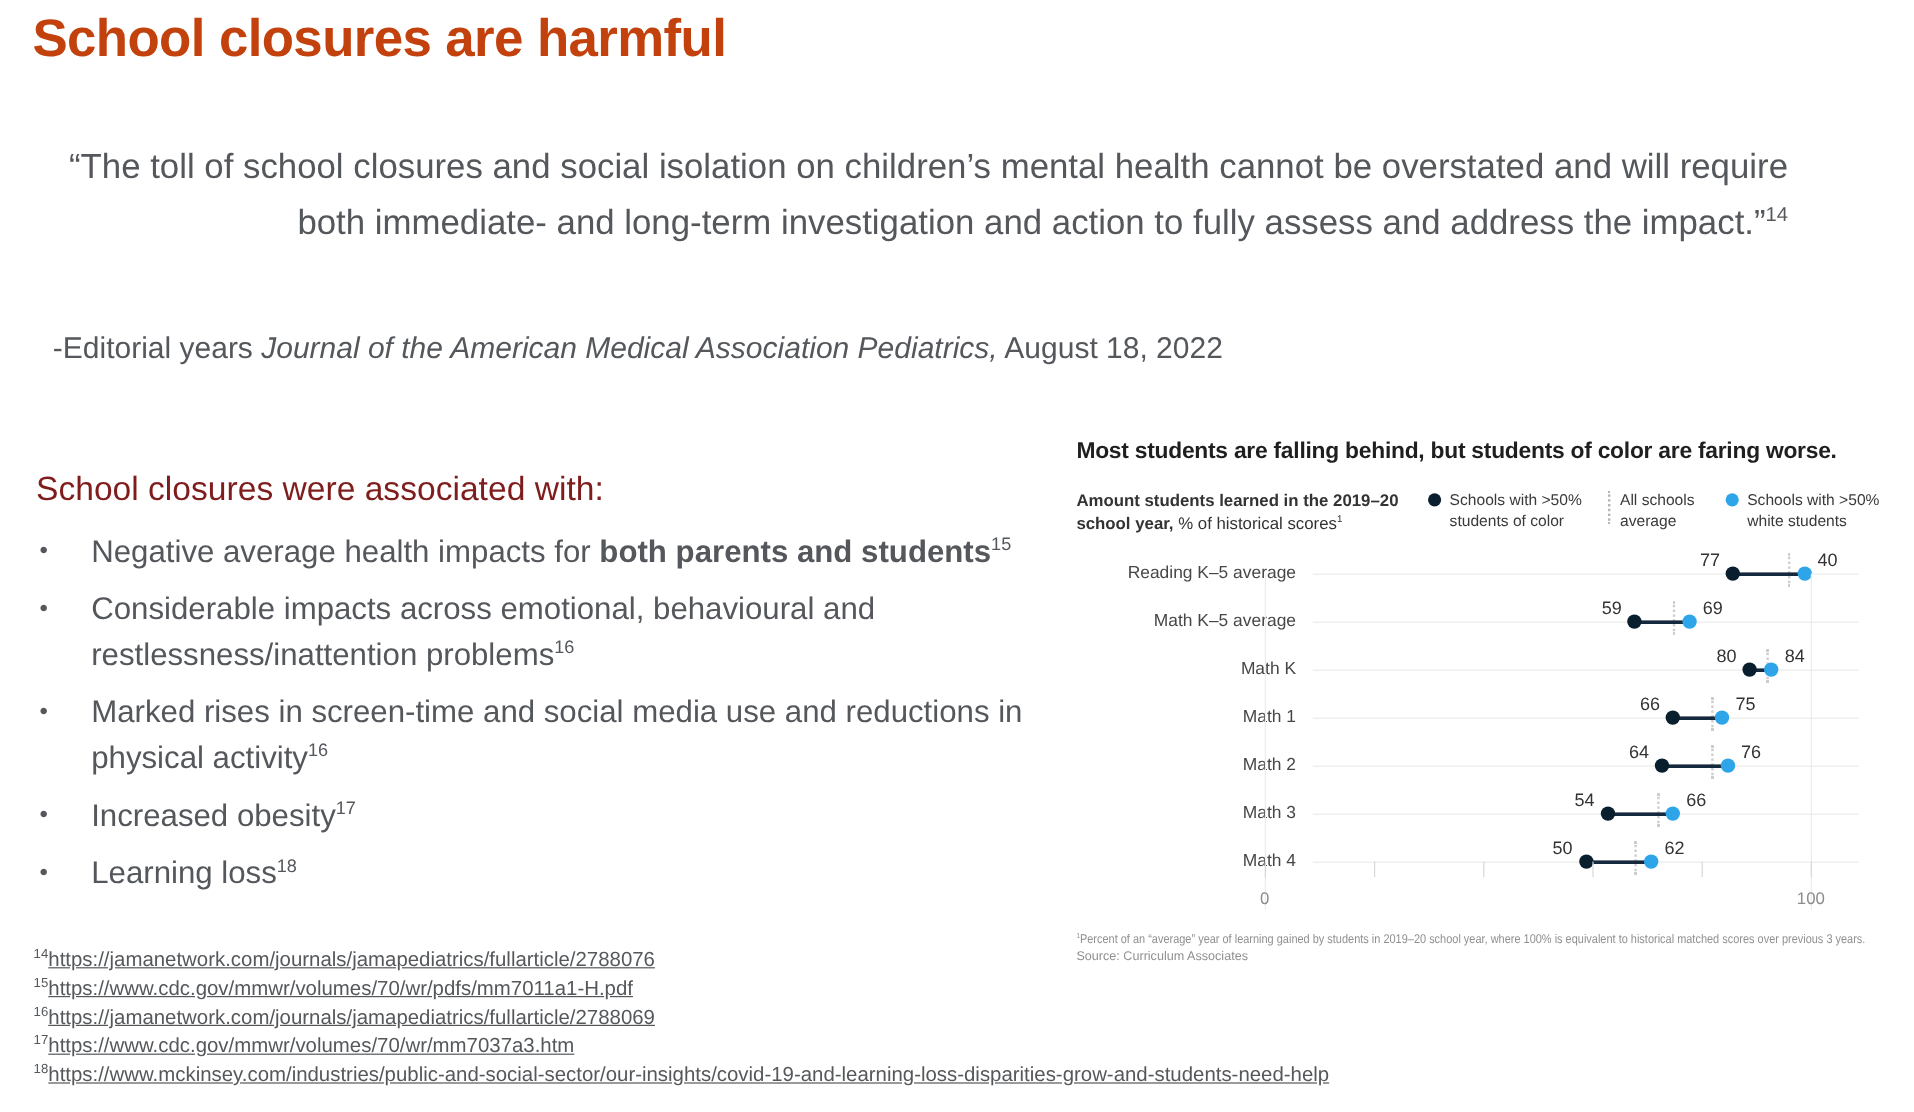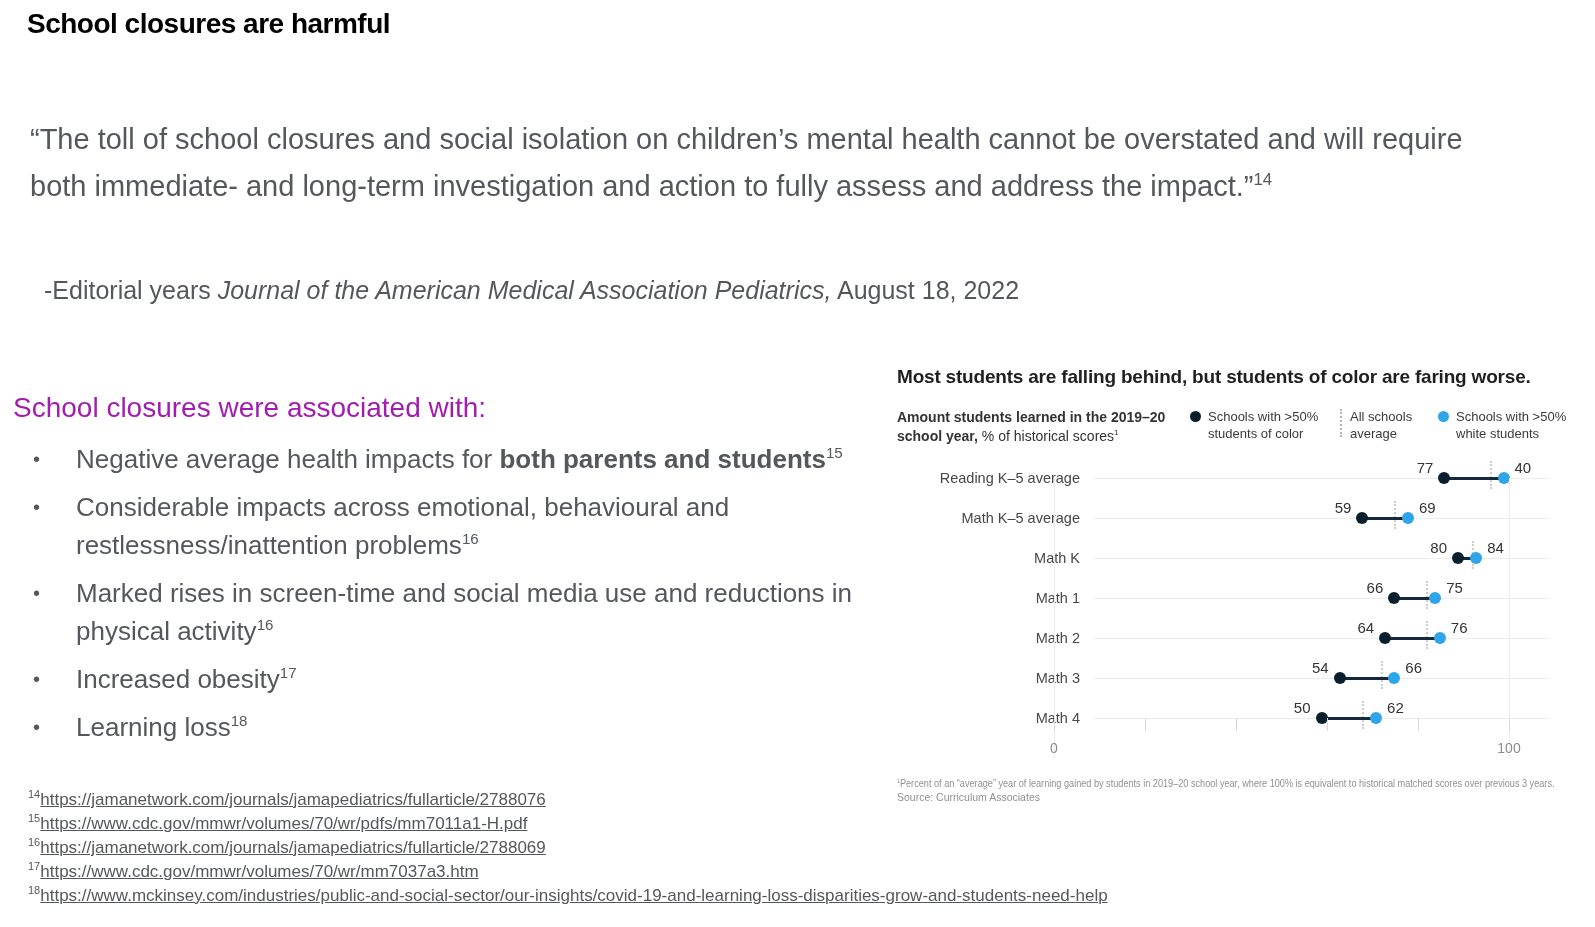--- a/index.html
+++ b/index.html
@@ -9,35 +9,35 @@
     width: 1595px; height: 927px;
     overflow: hidden;
     font-family: "Liberation Sans", "DejaVu Sans", sans-serif;
     color: #54575b;
   }
   sup { font-size: 58%; line-height: 0; vertical-align: super; }
 
   
   .slide-title {
     position: absolute; left: 27px; top: 8px;
-    font-size: 28px; font-weight: bold; color: #000000;
+    font-size: 44px; font-weight: bold; color: #c2410c;
     letter-spacing: -0.5px;
   }
   .quote {
     position: absolute; left: 30px; top: 116px; width: 1460px;
-    font-size: 29px; line-height: 47px; color: #54575b;
+    font-size: 29px; line-height: 47px; color: #54575b; text-align: right;
   }
   .attribution {
     position: absolute; left: 44px; top: 276px;
     font-size: 25px; color: #54575b;
   }
   .attribution .ital { font-style: italic; }
   .list-heading {
-    position: absolute; left: 13px; top: 392px;
-    font-size: 28px; color: #a21caf;
+    position: absolute; left: 30px; top: 392px;
+    font-size: 28px; color: #7f1d1d;
   }
   .bullets { position: absolute; left: 30px; top: 440px; width: 900px; }
   .bullet {
     position: relative; padding-left: 46px; max-width: 880px;
     font-size: 26px; line-height: 38px; color: #54575b;
     margin-bottom: 10px;
   }
   .bullet .marker {
     position: absolute; left: 3px; top: 0;
     font-size: 20px; line-height: 38px; color: #54575b;

